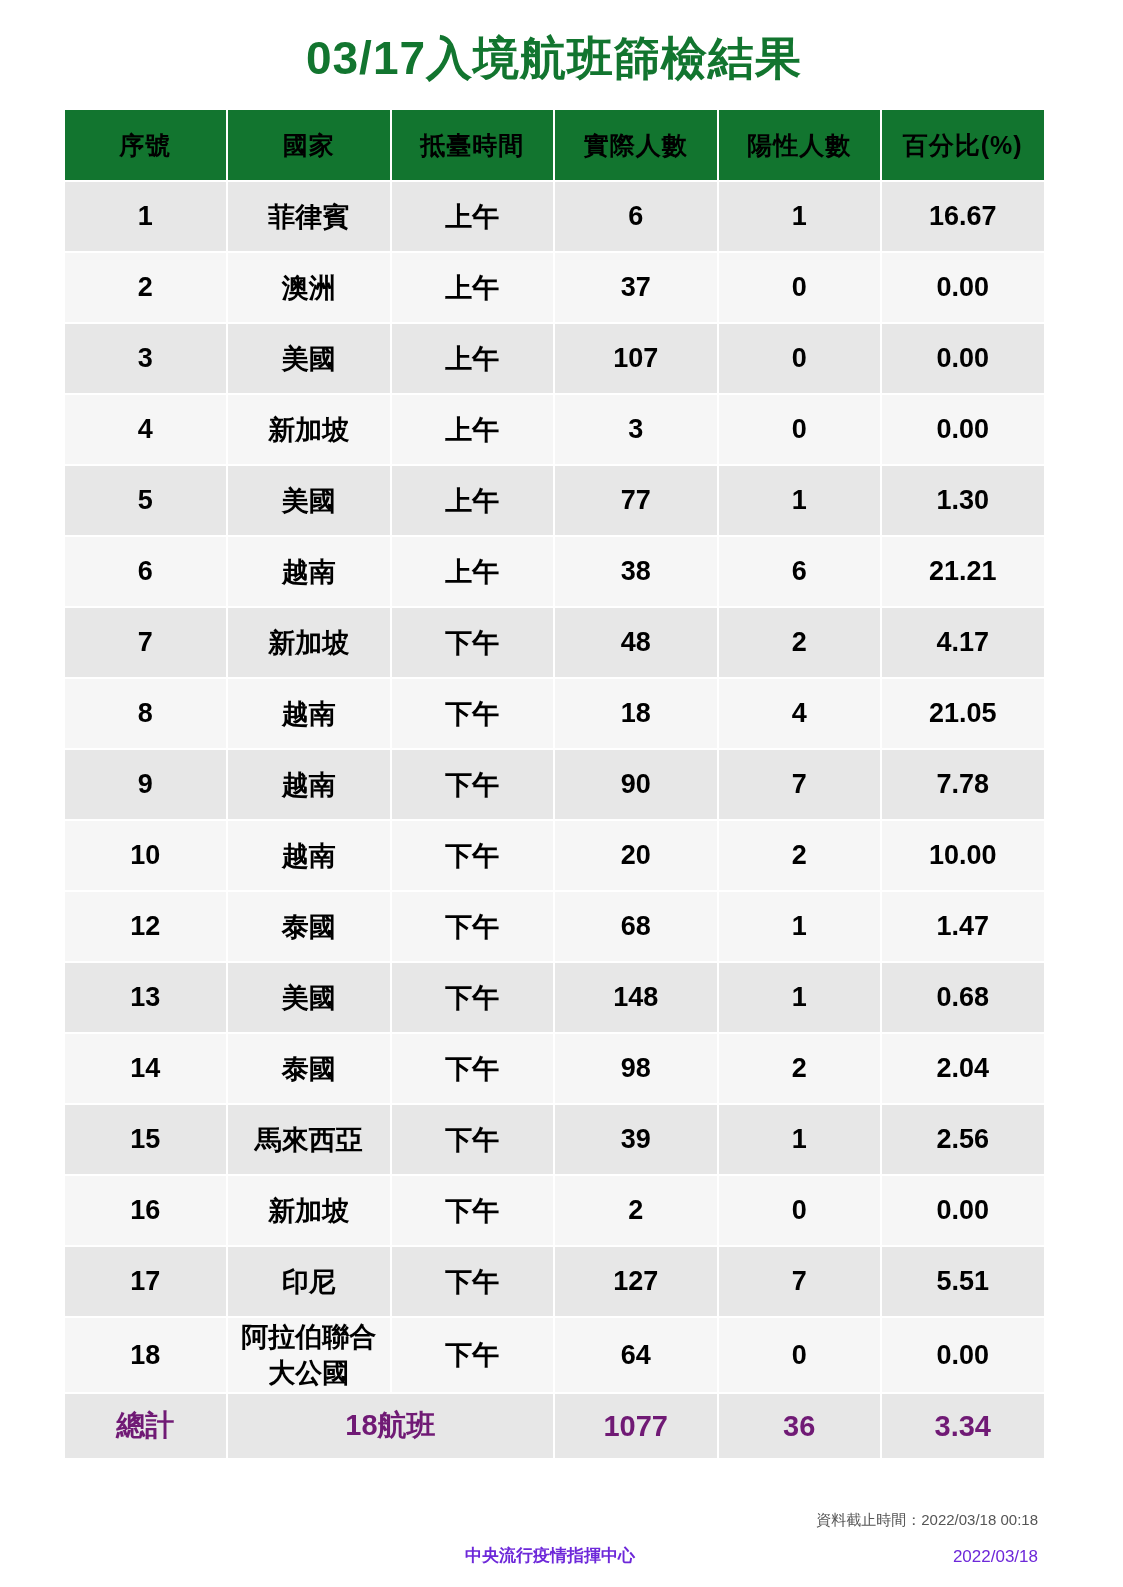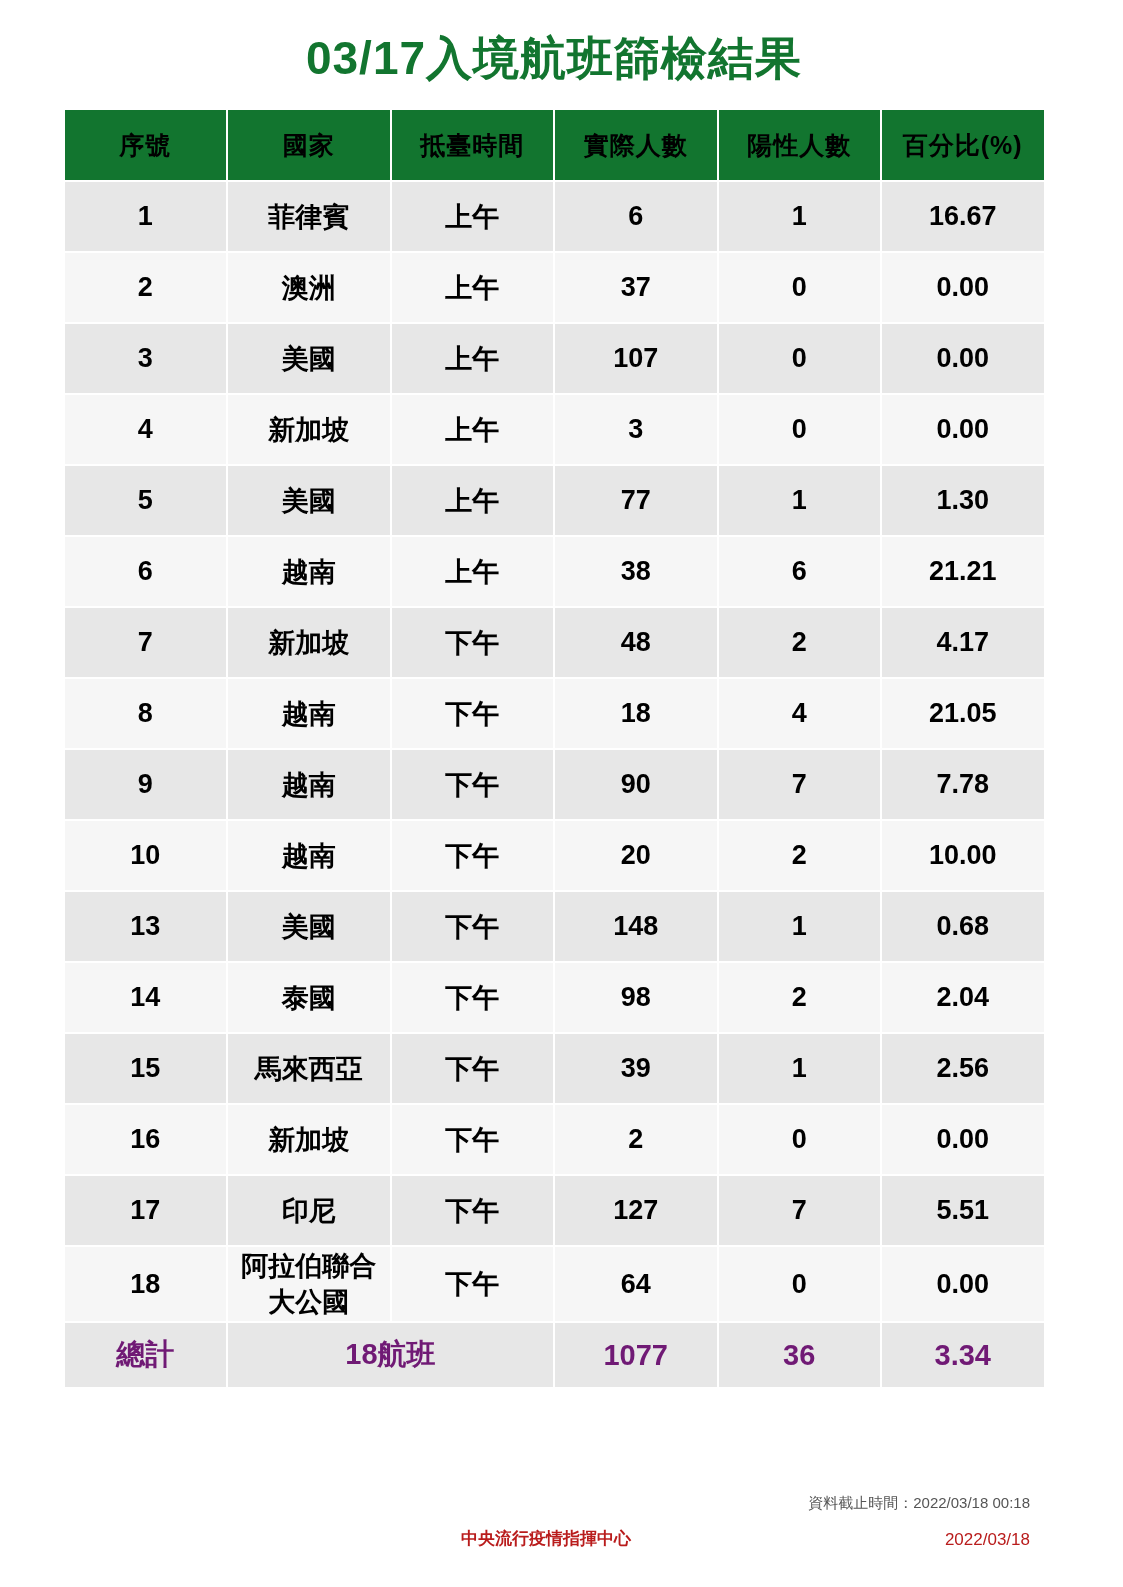--- a/index.html
+++ b/index.html
@@ -69,39 +69,39 @@
   }
   td.c-idx { width: 92px; }
   td.c-country { width: 295px; }
   td.c-time { width: 152px; }
   td.c-actual { width: 148px; }
   td.c-pos { width: 140px; }
   td.c-pct { width: 156px; }
   .footer {
     position: absolute;
     left: 0;
-    right: 16px;
+    right: 8px;
     bottom: 0;
-    padding: 0 62px 37px 62px;
+    padding: 0 62px 20px 62px;
     box-sizing: border-box;
   }
   .cutoff {
     text-align: right;
     font-size: 15px;
     color: #555555;
     margin-bottom: 14px;
   }
   .footer-row {
     display: flex;
     align-items: center;
     justify-content: flex-end;
     position: relative;
     font-size: 17px;
     font-weight: bold;
-    color: #b91c1c;
+    color: #6d28d9;
   }
   .footer-center {
     margin: 0 auto;
   }
   .footer-date {
     position: absolute;
     right: 0;
     bottom: 0;
     font-size: 17px;
     font-weight: normal;
@@ -199,20 +199,28 @@
         <td class="c-pct">7.78</td>
       </tr>
       <tr class="even">
         <td class="c-idx">10</td>
         <td class="c-country">越南</td>
         <td class="c-time">下午</td>
         <td class="c-actual">20</td>
         <td class="c-pos">2</td>
         <td class="c-pct">10.00</td>
       </tr>
+      <tr class="even">
+        <td class="c-idx">12</td>
+        <td class="c-country">泰國</td>
+        <td class="c-time">下午</td>
+        <td class="c-actual">68</td>
+        <td class="c-pos">1</td>
+        <td class="c-pct">1.47</td>
+      </tr>
       <tr class="odd">
         <td class="c-idx">13</td>
         <td class="c-country">美國</td>
         <td class="c-time">下午</td>
         <td class="c-actual">148</td>
         <td class="c-pos">1</td>
         <td class="c-pct">0.68</td>
       </tr>
       <tr class="even">
         <td class="c-idx">14</td>

